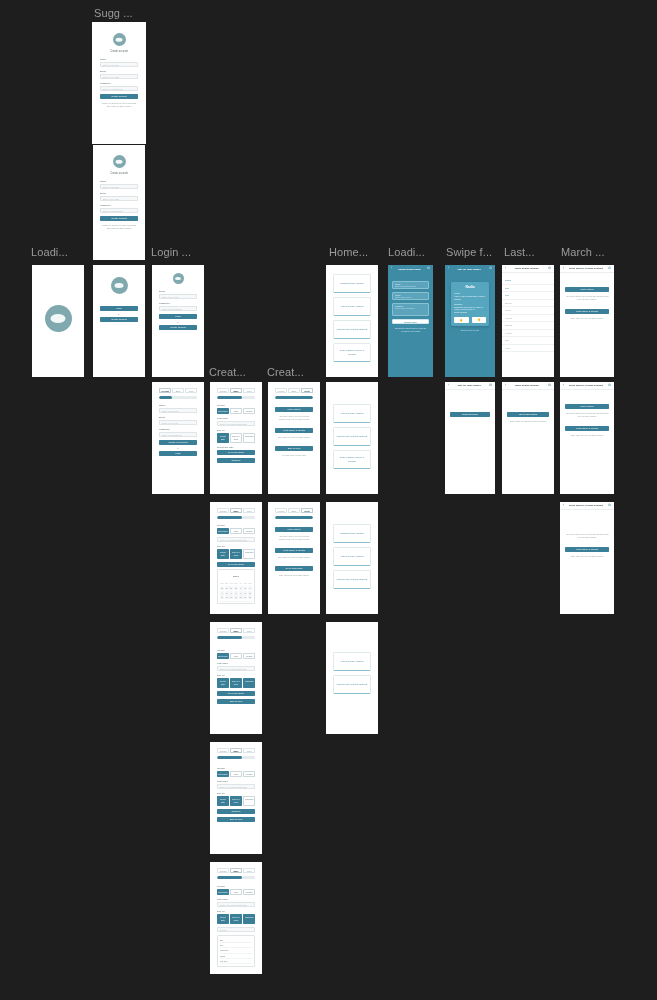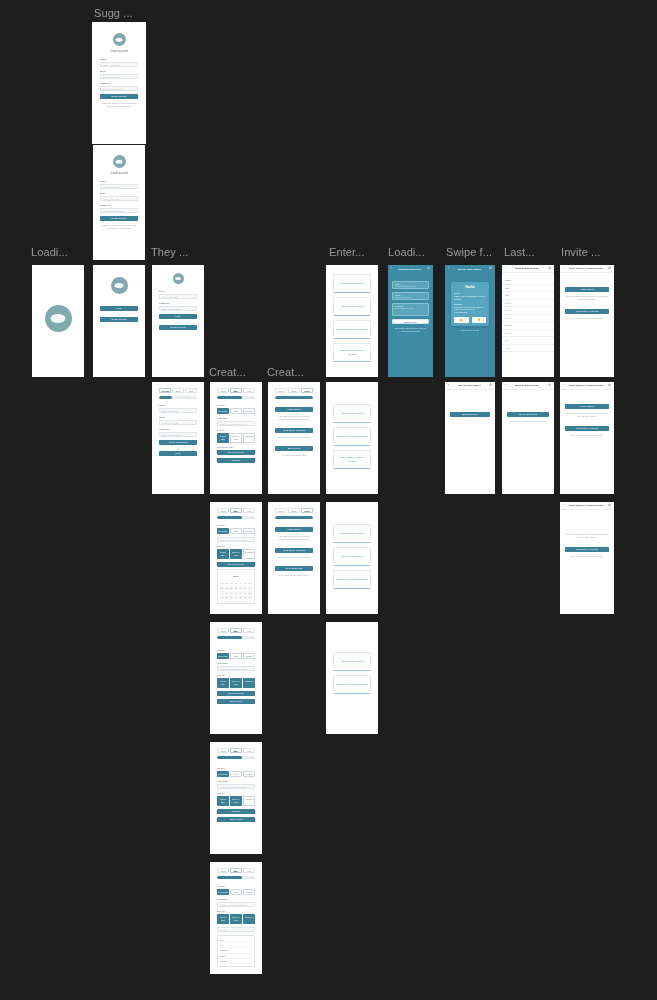--- a/index.html
+++ b/index.html
@@ -147,28 +147,28 @@
   .menu { border: .4px solid #dfe5e7; border-radius: 1px; background: #fff; padding: 1.5px 2px; }
   .menu div { font-size: 2px; color: #6a7b7f; padding: 1.2px 0; border-bottom: .3px solid #f1f4f5; }
 </style>
 </head>
 <body>
 
 <div id="board">
 
   <div class="frame-label" style="left:94px;top:7px;">Sugg ...</div>
   <div class="frame-label" style="left:31px;top:246px;">Loadi...</div>
-  <div class="frame-label" style="left:151px;top:246px;">They ...</div>
+  <div class="frame-label" style="left:151px;top:246px;">Login ...</div>
   <div class="frame-label" style="left:209px;top:366px;">Creat...</div>
   <div class="frame-label" style="left:267px;top:366px;">Creat...</div>
-  <div class="frame-label" style="left:329px;top:246px;">Enter...</div>
+  <div class="frame-label" style="left:329px;top:246px;">Home...</div>
   <div class="frame-label" style="left:388px;top:246px;">Loadi...</div>
   <div class="frame-label" style="left:446px;top:246px;">Swipe f...</div>
   <div class="frame-label" style="left:504px;top:246px;">Last...</div>
-  <div class="frame-label" style="left:561px;top:246px;">Invite ...</div>
+  <div class="frame-label" style="left:561px;top:246px;">March ...</div>
 
   <div class="phone sel" style="left:93px;top:23px;width:52px;height:120px;">
     <div class="pad" style="padding-top:10px;">
       <div class="logo" style="width:13px;height:13px;">
         <div class="cloud" style="width:7px;height:4px;"></div>
       </div>
       <div class="ttl">Create account</div>
       <div>
         <div class="lbl">Name</div>
         <div class="inp">Enter your name</div>

